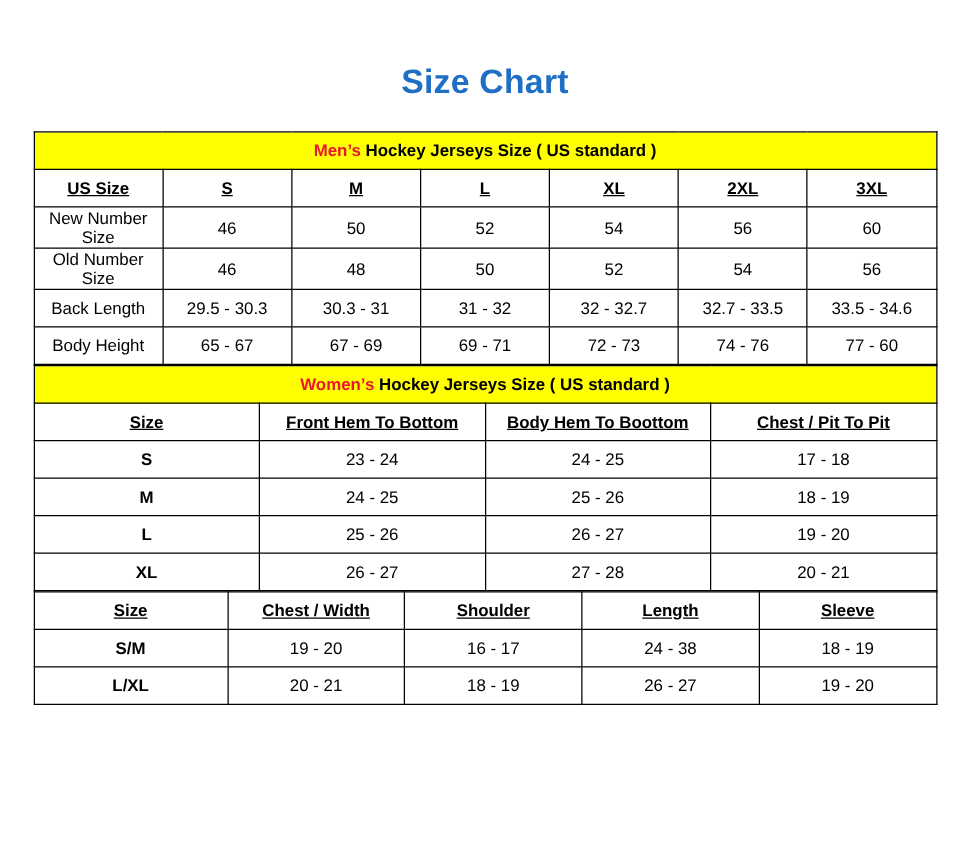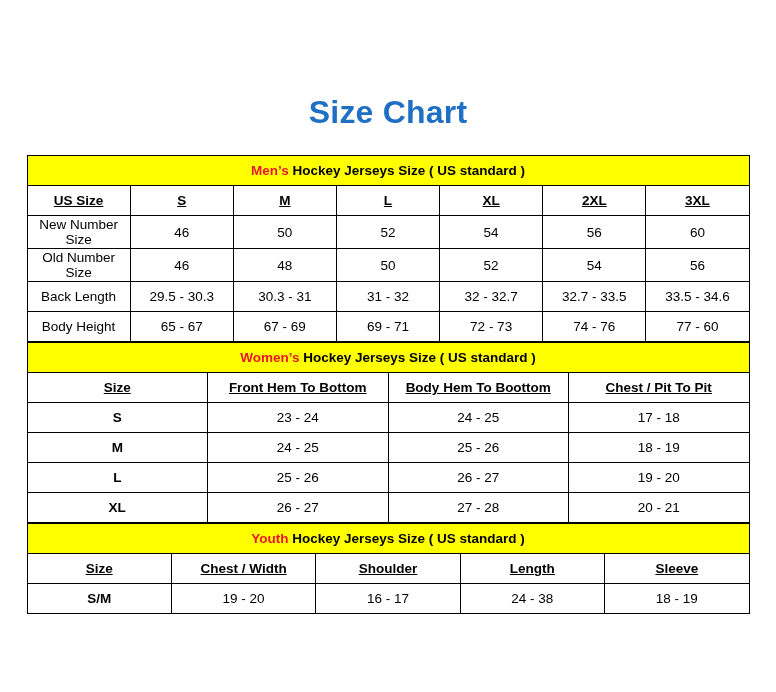--- a/index.html
+++ b/index.html
@@ -15,23 +15,23 @@
   }
   .page {
     position: relative;
     width: 776px;
     height: 692px;
     box-sizing: border-box;
   }
   .title {
     text-align: center;
     color: #1f6fc4;
-    font-size: 32px;
+    font-size: 27px;
     font-weight: bold;
-    padding-top: 94px;
+    padding-top: 50px;
     letter-spacing: 0.2px;
   }
   .chart-wrap {
     margin: 24px auto 0 auto;
     width: 723px;
   }
   table.size-table {
     border-collapse: collapse;
     width: 100%;
     table-layout: fixed;
@@ -163,33 +163,37 @@
           <td>26 - 27</td>
           <td>27 - 28</td>
           <td>20 - 21</td>
         </tr>
       </tbody>
     </table>
 
     <table class="size-table">
       <tbody>
         <tr>
-          <td class="section-head" colspan="5"><span class="accent-red">Youth</span><span class="accent-black"> Hockey Jerseys Size ( US standard )</span></td>
-        </tr>
-        <tr>
           <td class="col-head" style="width:150px">Size</td>
           <td class="col-head">Chest / Width</td>
           <td class="col-head">Shoulder</td>
           <td class="col-head">Length</td>
           <td class="col-head">Sleeve</td>
         </tr>
         <tr>
           <td class="row-head-bold">S/M</td>
           <td>19 - 20</td>
           <td>16 - 17</td>
           <td>24 - 38</td>
           <td>18 - 19</td>
         </tr>
+        <tr>
+          <td class="row-head-bold">L/XL</td>
+          <td>20 - 21</td>
+          <td>18 - 19</td>
+          <td>26 - 27</td>
+          <td>19 - 20</td>
+        </tr>
       </tbody>
     </table>
 
   </div>
 </div>
 
 </body></html>

